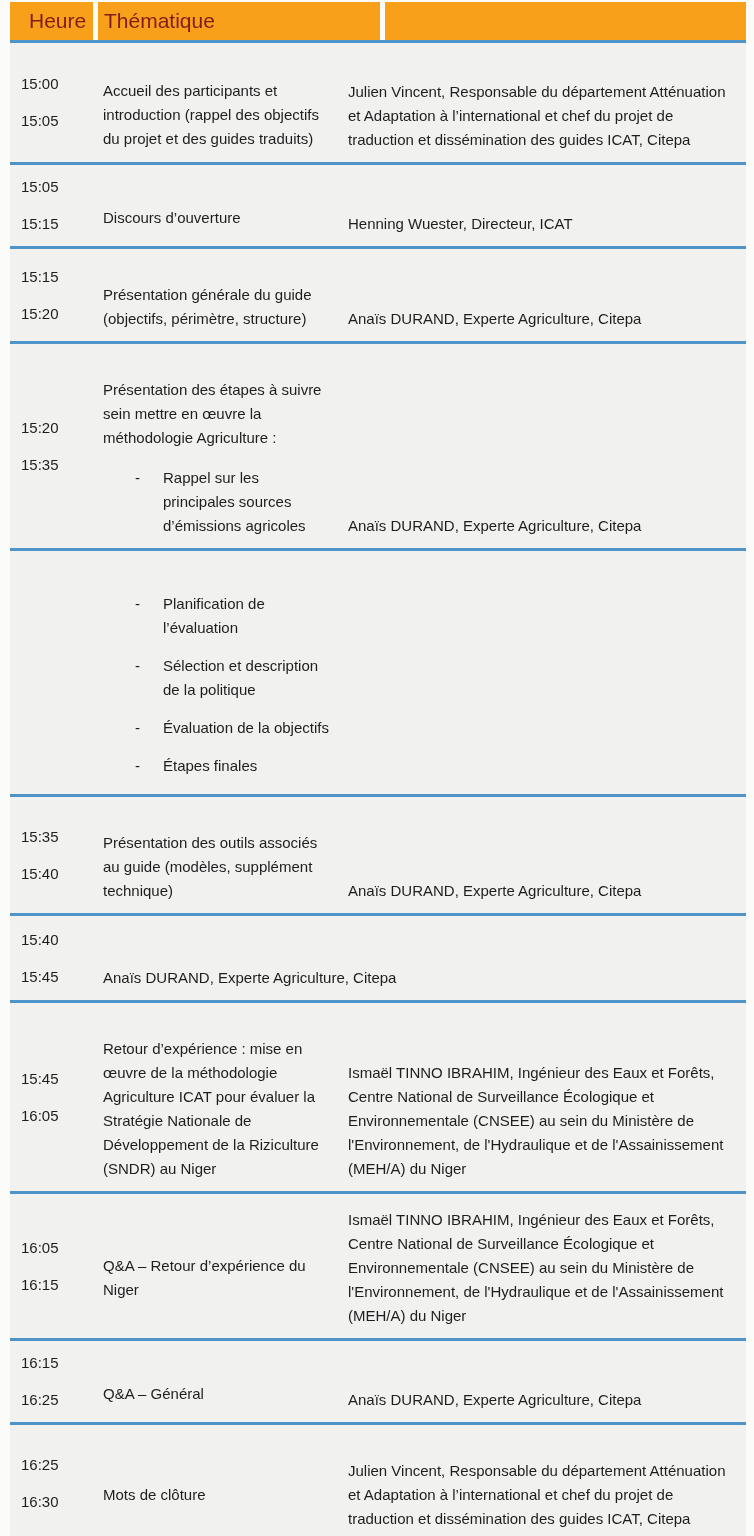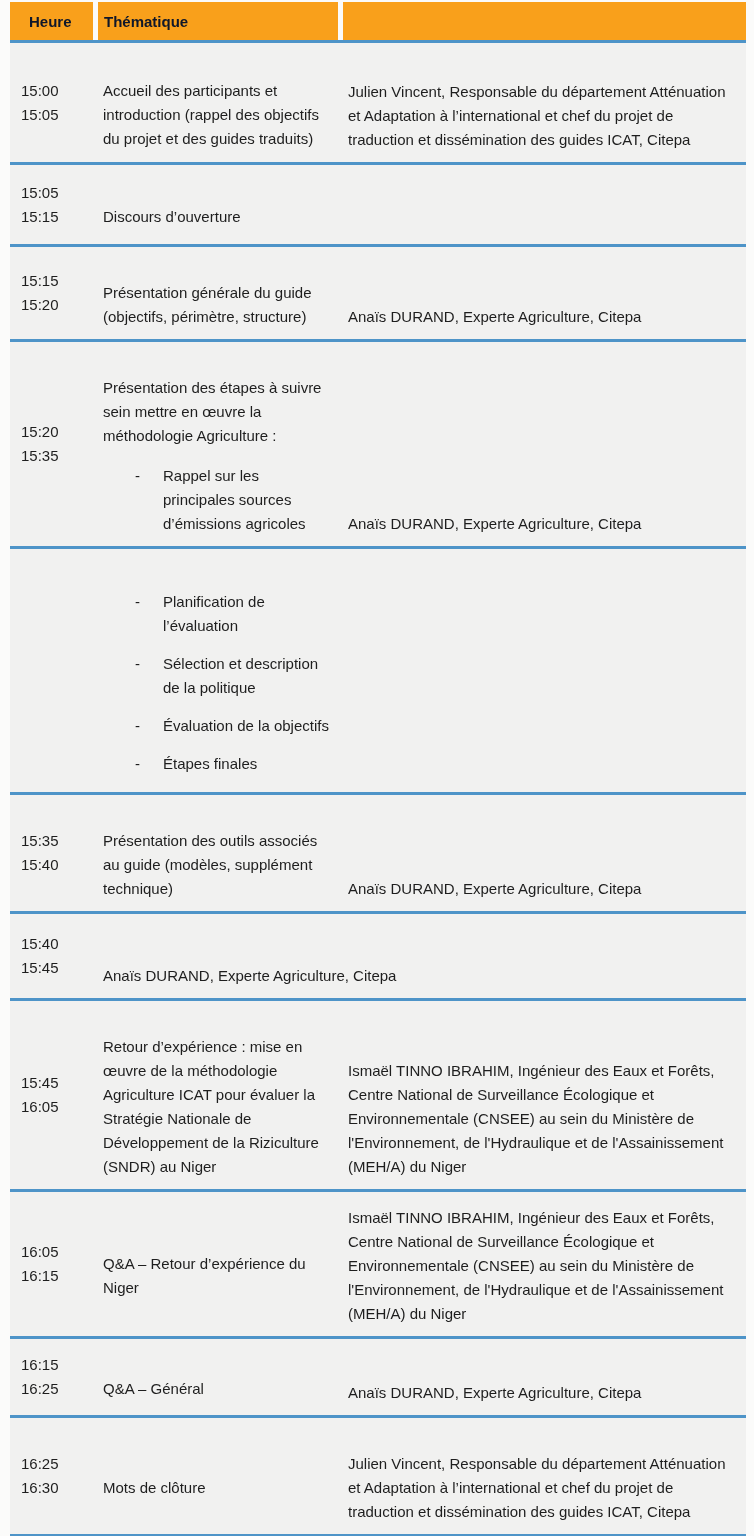--- a/index.html
+++ b/index.html
@@ -2,43 +2,43 @@
 <html><head>
 <meta charset="utf-8">
 <style>
   html,body{margin:0;padding:0;background:#fbfbfa;}
   body{width:754px;height:1536px;overflow:hidden;
        font-family:"Liberation Sans",sans-serif;color:#1e1e1e;}
   .page{padding:2px 8px 0 10px;}
   .table{width:736px;}
   
   .header-row{display:flex;background:#f9a01b;height:38px;}
-  .hcell{box-sizing:border-box;font-weight:bold;font-size:15px;color:#0f172a;
+  .hcell{box-sizing:border-box;font-weight:normal;font-size:21px;color:#7f1d1d;
          background:#f9a01b;display:flex;align-items:center;}
   .hcell.heure{width:88px;padding-left:19px;border-right:5px solid #fbfbfa;}
-  .hcell.them{width:245px;padding-left:6px;border-right:5px solid #fbfbfa;}
+  .hcell.them{width:287px;padding-left:6px;border-right:5px solid #fbfbfa;}
   .hcell.mod{flex:1;padding-left:5px;}
   
   .body-row{display:flex;background:#f1f1f0;border-top:3px solid #4e94c8;
             box-sizing:border-box;}
   .body-row:last-child{border-bottom:3px solid #4e94c8;}
   .body-row:nth-of-type(1){min-height:122px;}
   .body-row:nth-of-type(2){min-height:82px;}
   .body-row:nth-of-type(3){min-height:91px;}
   .body-row:nth-of-type(4){min-height:184px;}
   .body-row:nth-of-type(5){min-height:246px;}
   .body-row:nth-of-type(6){min-height:88px;}
   .body-row:nth-of-type(7){min-height:87px;}
   .body-row:nth-of-type(8){min-height:172px;}
   .body-row:nth-of-type(9){min-height:147px;}
   .body-row:nth-of-type(10){min-height:79px;}
   .body-row:nth-of-type(11){min-height:122px;}
   .cell{box-sizing:border-box;font-size:15px;line-height:24px;}
   .time-cell{width:88px;display:flex;flex-direction:column;justify-content:center;
-             gap:0;padding:10px 0 10px 11px;}
+             gap:13px;padding:10px 0 10px 11px;}
   .time{white-space:nowrap;}
   .topic-cell{width:245px;display:flex;flex-direction:column;justify-content:center;
               padding:10px 10px 10px 5px;margin-top:24px;}
   .mod-cell{flex:1;display:flex;flex-direction:column;justify-content:flex-end;
             padding:10px 12px 10px 5px;}
   .bullet-list{display:flex;flex-direction:column;gap:14px;margin-top:16px;}
   .bullet-list.solo{margin-top:0;}
   .bullet{display:flex;padding-left:32px;}
   .dash{width:28px;flex:0 0 28px;}
 </style>
@@ -65,20 +65,23 @@
           </div>
         </div>
         <div class="body-row">
           <div class="cell time-cell">
             <div class="time">15:05</div>
             <div class="time">15:15</div>
           </div>
           <div class="cell topic-cell">
             <div class="topic-text">Discours d’ouverture</div>
           </div>
+          <div class="cell mod-cell">
+            <div class="mod-text">Henning Wuester, Directeur, ICAT</div>
+          </div>
         </div>
         <div class="body-row">
           <div class="cell time-cell">
             <div class="time">15:15</div>
             <div class="time">15:20</div>
           </div>
           <div class="cell topic-cell">
             <div class="topic-text">Présentation générale du guide (objectifs, périmètre, structure)</div>
           </div>
           <div class="cell mod-cell">

